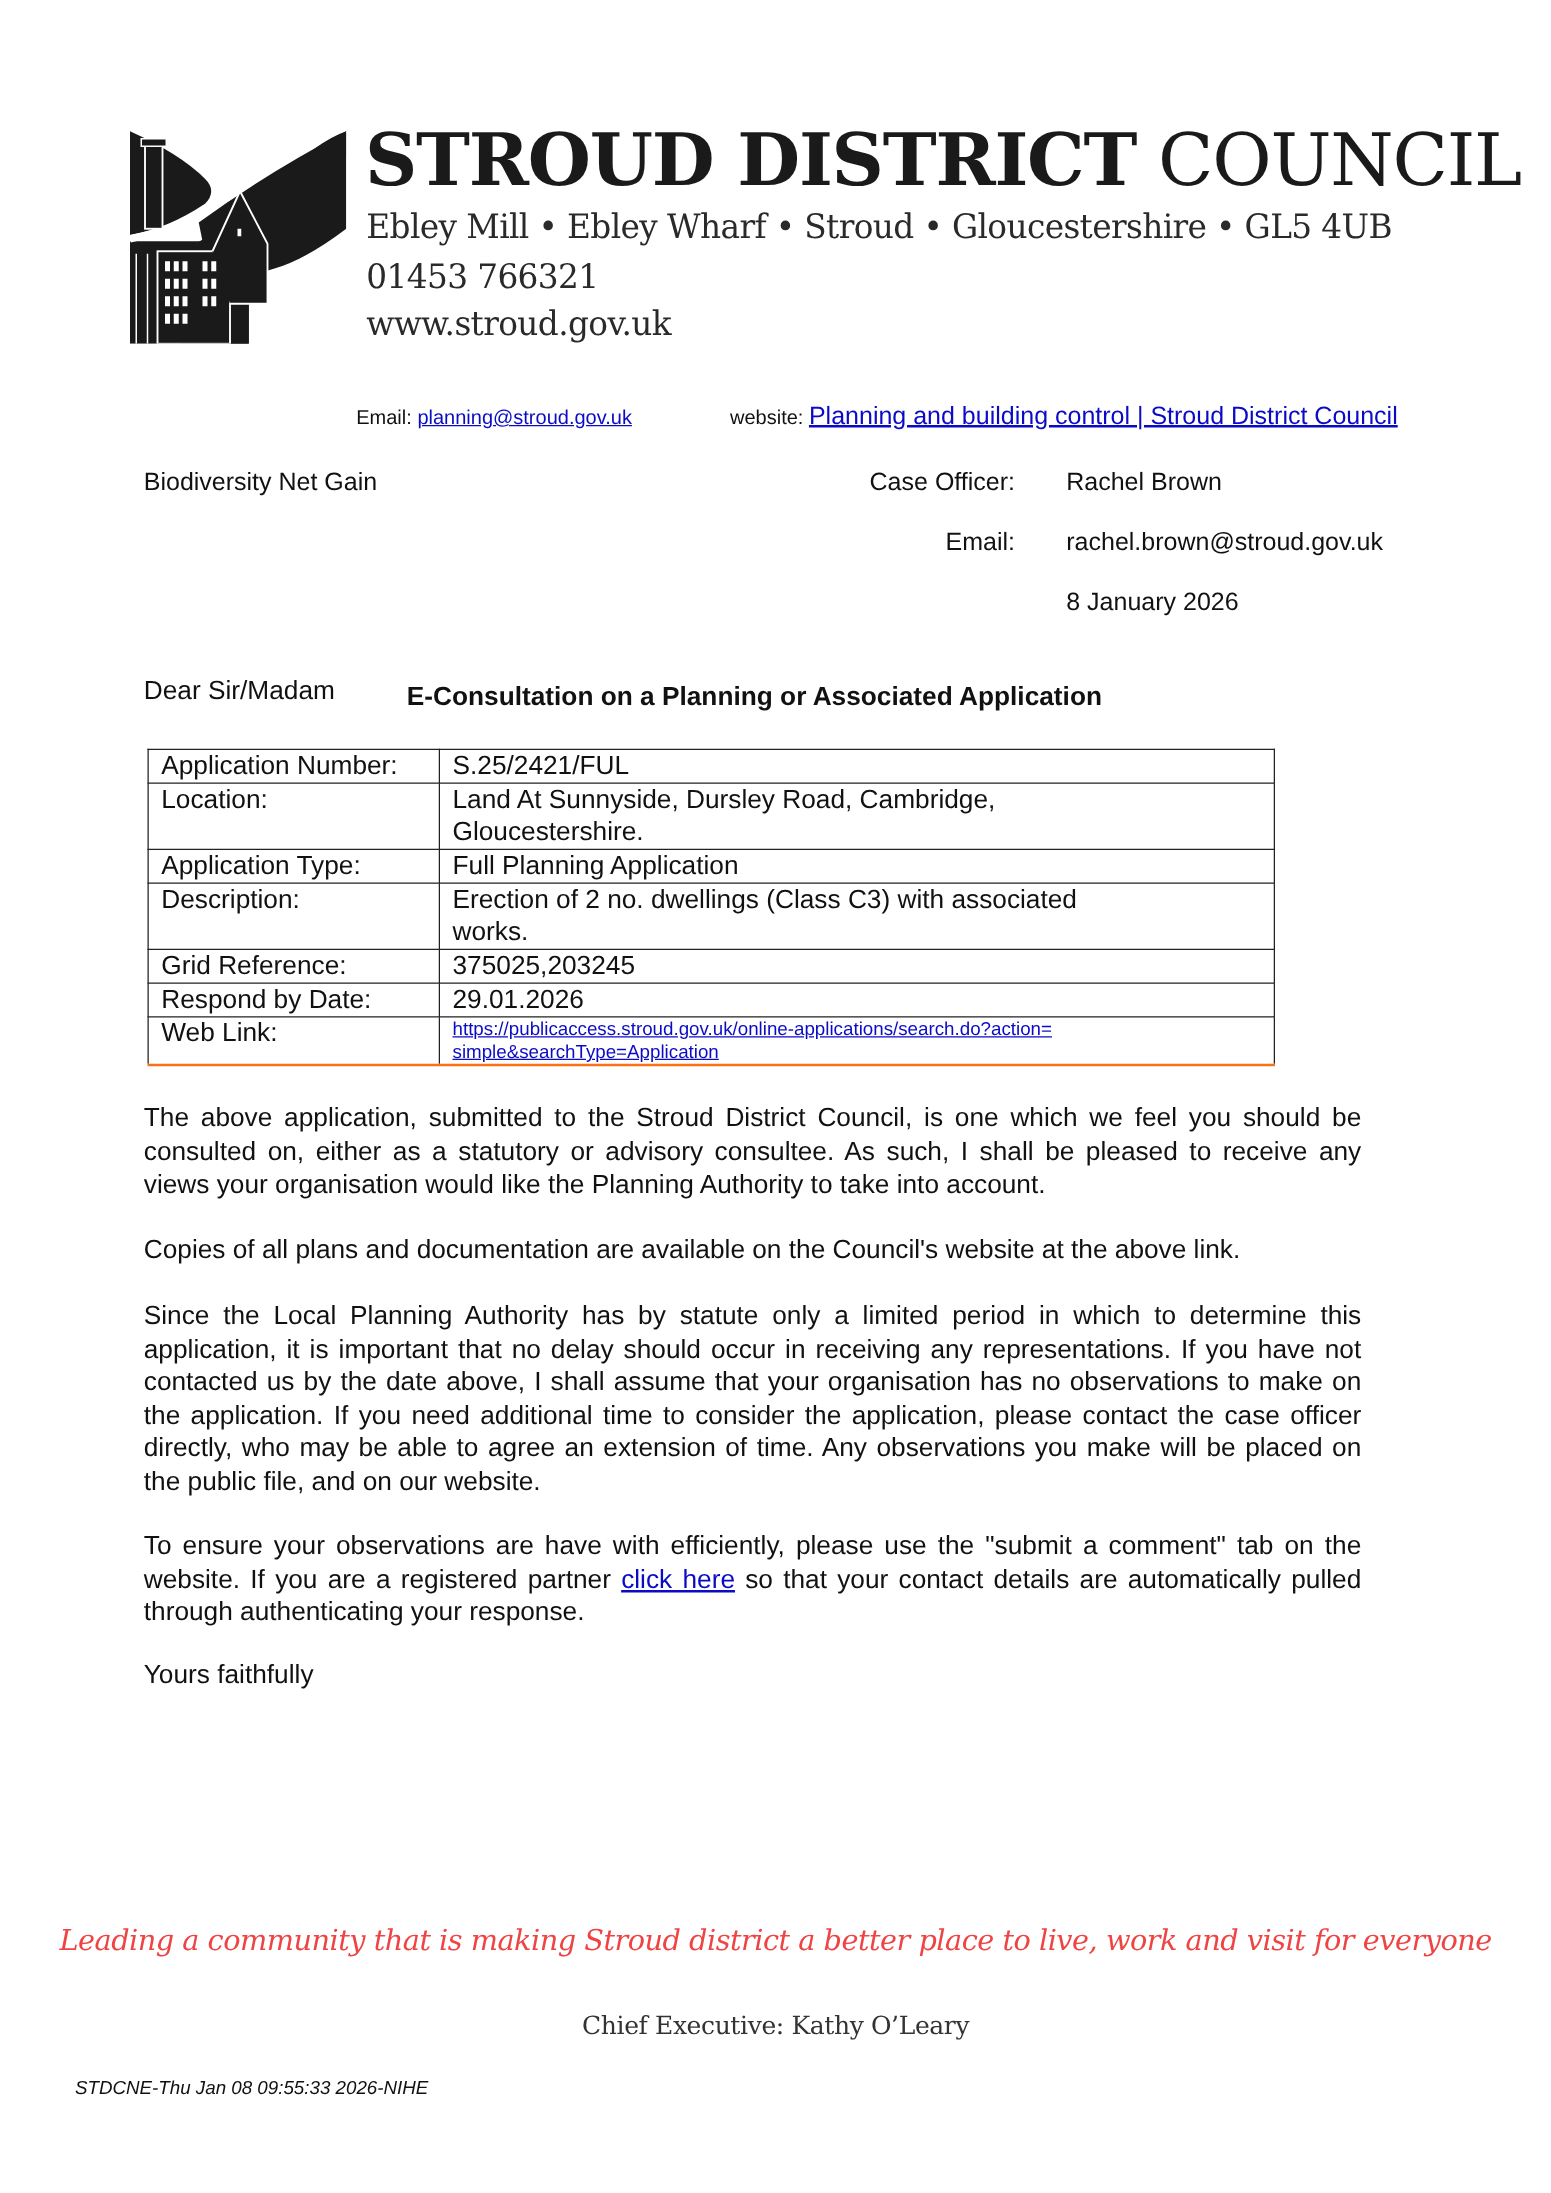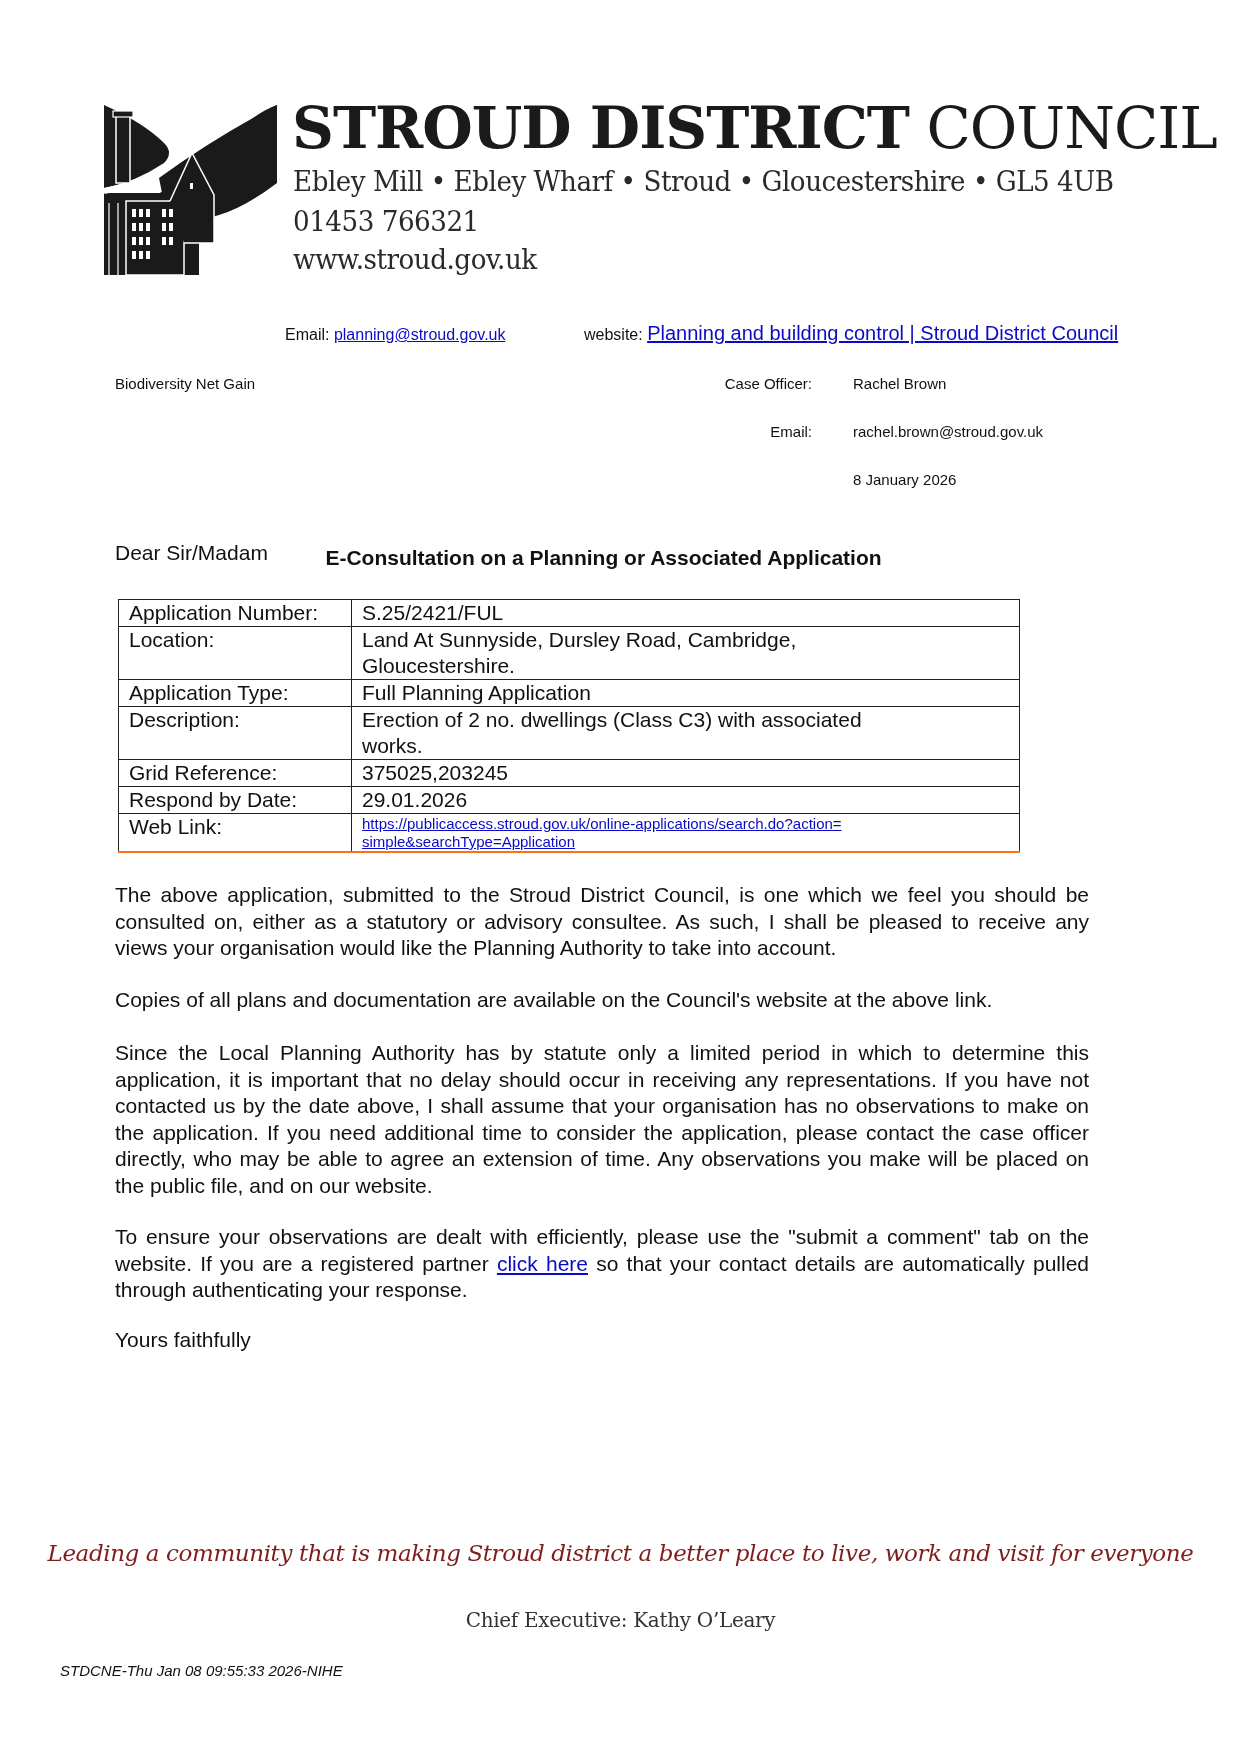--- a/index.html
+++ b/index.html
@@ -17,21 +17,21 @@
     .org-web { top: 244px; }
 
     
     .contact-line { top: 326px; font-size: 16px; white-space: nowrap; }
     .contact-email { left: 285px; }
     .contact-site { left: 584px; }
     a.link { color: #1a0dab; color: #0b0bc6; text-decoration: underline; }
     .site-link { font-size: 20px; }
 
     
-    .meta { font-size: 15px; white-space: nowrap; }
+    .meta { font-size: 20px; white-space: nowrap; }
     .meta-right-label { text-align: right; width: 200px; }
 
     
     .salutation { left: 115px; top: 541px; font-size: 21px; }
     .doc-heading { left: 0; width: 1207px; top: 546px; text-align: center; font-size: 21px; font-weight: bold; }
 
     
     .details { left: 118px; top: 599px; width: 902px; border-collapse: collapse; font-size: 21px; }
     .details td { border: 1px solid #222; padding: 0 10px; vertical-align: top; line-height: 26px; }
     .details td.lbl { width: 212px; }
@@ -40,21 +40,21 @@
 
     
     .para { left: 115px; width: 974px; font-size: 21px; line-height: 26.5px; text-align: justify; }
     .p1 { top: 882px; }
     .p2 { top: 987px; }
     .p3 { top: 1040px; }
     .p4 { top: 1224px; }
     .closing { left: 115px; top: 1328px; font-size: 21px; }
 
     
-    .motto { left: 0; width: 1241px; top: 1540px; text-align: center; font-family: "DejaVu Serif", serif; font-style: italic; font-size: 23px; color: #7f1d1d; letter-spacing: -0.4px; }
+    .motto { left: 0; width: 1241px; top: 1540px; text-align: center; font-family: "DejaVu Serif", serif; font-style: italic; font-size: 23px; color: #ef4444; letter-spacing: -0.4px; }
     .ceo { left: 0; width: 1241px; top: 1608px; text-align: center; font-family: "DejaVu Serif", serif; font-size: 20px; color: #333; letter-spacing: -0.3px; }
     .ref { left: 60px; top: 1662px; font-size: 15px; font-style: italic; color: #111; }
   </style>
 </head>
 <body>
 
 <div class="abs logo">
   <svg width="173" height="172" viewBox="0 0 173 172">
 
     <path d="M0 2 L0 172 L40 172 L40 100 Q70 80 95 70 L120 40 Q150 10 173 2 L173 20 Q173 60 150 80 Q120 110 95 110 L95 172 L0 172 Z" fill="#1a1a1a"></path>
@@ -154,19 +154,19 @@
           <a class="link weblink" style="width:480px; word-break:break-all;">https://publicaccess.stroud.gov.uk/online-applications/search.do?action=simple&amp;searchType=Application</a>
         </td>
   </tr>
 </tbody>
   </table>
 
 <div class="abs para p1">The above application, submitted to the Stroud District Council, is one which we feel you should be consulted on, either as a statutory or advisory consultee. As such, I shall be pleased to receive any views your organisation would like the Planning Authority to take into account.</div>
 <div class="abs para p2" style="text-align:left;">Copies of all plans and documentation are available on the Council's website at the above link.</div>
 <div class="abs para p3">Since the Local Planning Authority has by statute only a limited period in which to determine this application, it is important that no delay should occur in receiving any representations.  If you have not contacted us by the date above, I shall assume that your organisation has no observations to make on the application. If you need additional time to consider the application, please contact the case officer directly, who may be able to agree an extension of time. Any observations you make will be placed on the public file, and on our website.</div>
 <div class="abs para p4">
-  <span>To ensure your observations are dealt with efficiently, please use the "submit a comment" tab on the website. If you are a registered partner </span><a class="link">click here</a><span> so that your contact details are automatically pulled through authenticating your response.</span>
+  <span>To ensure your observations are have with efficiently, please use the "submit a comment" tab on the website. If you are a registered partner </span><a class="link">click here</a><span> so that your contact details are automatically pulled through authenticating your response.</span>
 </div>
 <div class="abs closing">Yours faithfully</div>
 
 <div class="abs motto">Leading a community that is making Stroud district a better place to live, work and visit for everyone</div>
 <div class="abs ceo">Chief Executive: Kathy O’Leary</div>
 <div class="abs ref">STDCNE-Thu Jan 08 09:55:33 2026-NIHE</div>
 
 </body></html>

